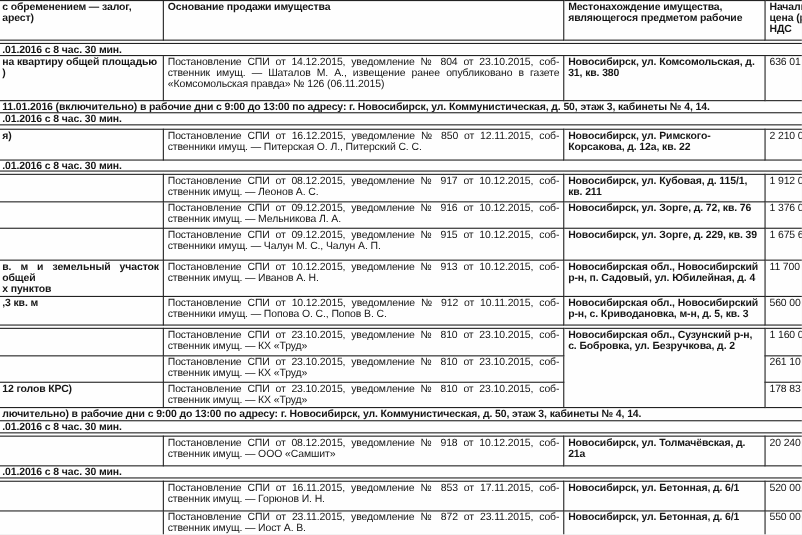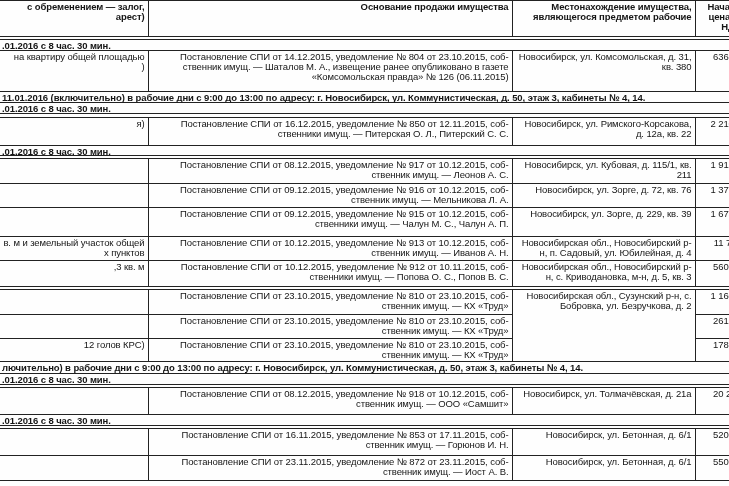--- a/index.html
+++ b/index.html
@@ -2,28 +2,28 @@
 <html><head>
 <meta charset="utf-8">
 <style>
   html,body{margin:0;padding:0;background:#e8e8e8;}
   .page{
     position:relative;width:729px;height:486px;overflow:hidden;background:#fefefe;
     font-family:"Liberation Sans","DejaVu Sans",sans-serif;
     font-size:9.5px;line-height:1.07;color:#151515;letter-spacing:-0.1px;
   }
   .t{border-collapse:collapse;table-layout:fixed;width:745px;}
-  .t td,.t th{border:1px solid #222;vertical-align:top;padding:1px 3px 1px 4px;overflow:hidden;text-align:right;}
+  .t td,.t th{border:1px solid #222;vertical-align:top;padding:1px 3px 1px 4px;overflow:hidden;}
   .t td:first-child,.t th:first-child{border-left:0;padding-left:2px;}
   .nt td,.nt th{border-top:0;}
   .w1{width:148px}.w2{width:364px}.w3{width:183px}.w4{width:50px}
   .hd{font-weight:bold;text-align:left;white-space:pre-line;}
-  .c1{font-weight:normal;text-align:justify;white-space:pre-line;}
+  .c1{font-weight:bold;text-align:justify;white-space:pre-line;}
   .c2{text-align:justify;}
-  .c3{text-align:left;}
+  .c3{text-align:left;font-weight:bold;}
   .c4{text-align:left;white-space:nowrap;}
   .mrow{box-sizing:border-box;width:745px;border-bottom:1px solid #222;
         font-weight:bold;padding:1px 0 0 2px;overflow:hidden;white-space:nowrap;}
   .bt{border-top:1px solid #222;}
   .g2{margin-top:2px}.g3{margin-top:3px}
 </style>
 </head>
 <body>
 
 <div class="page">

